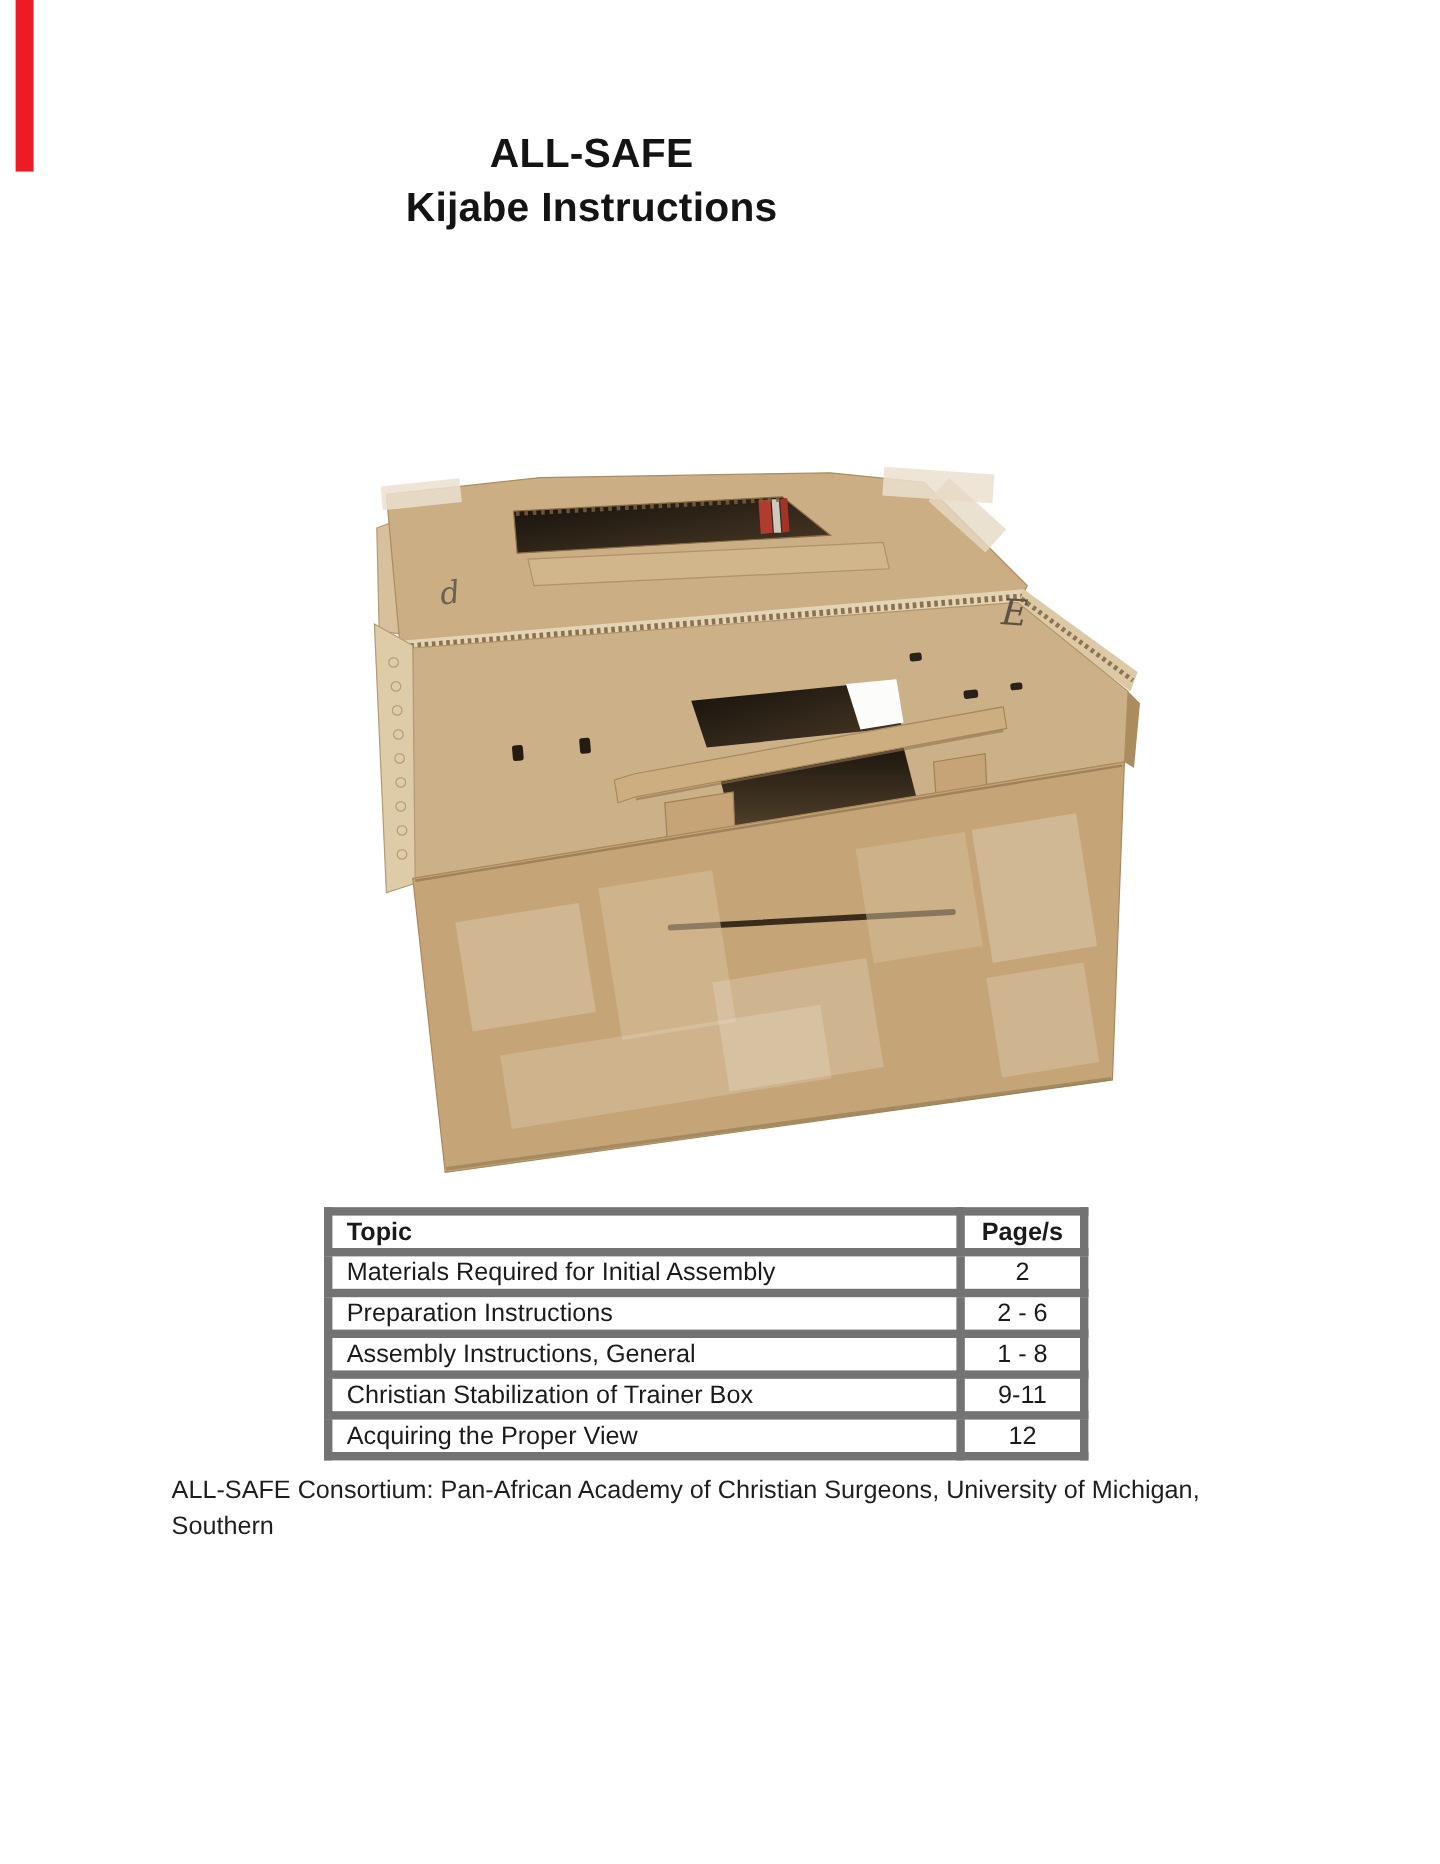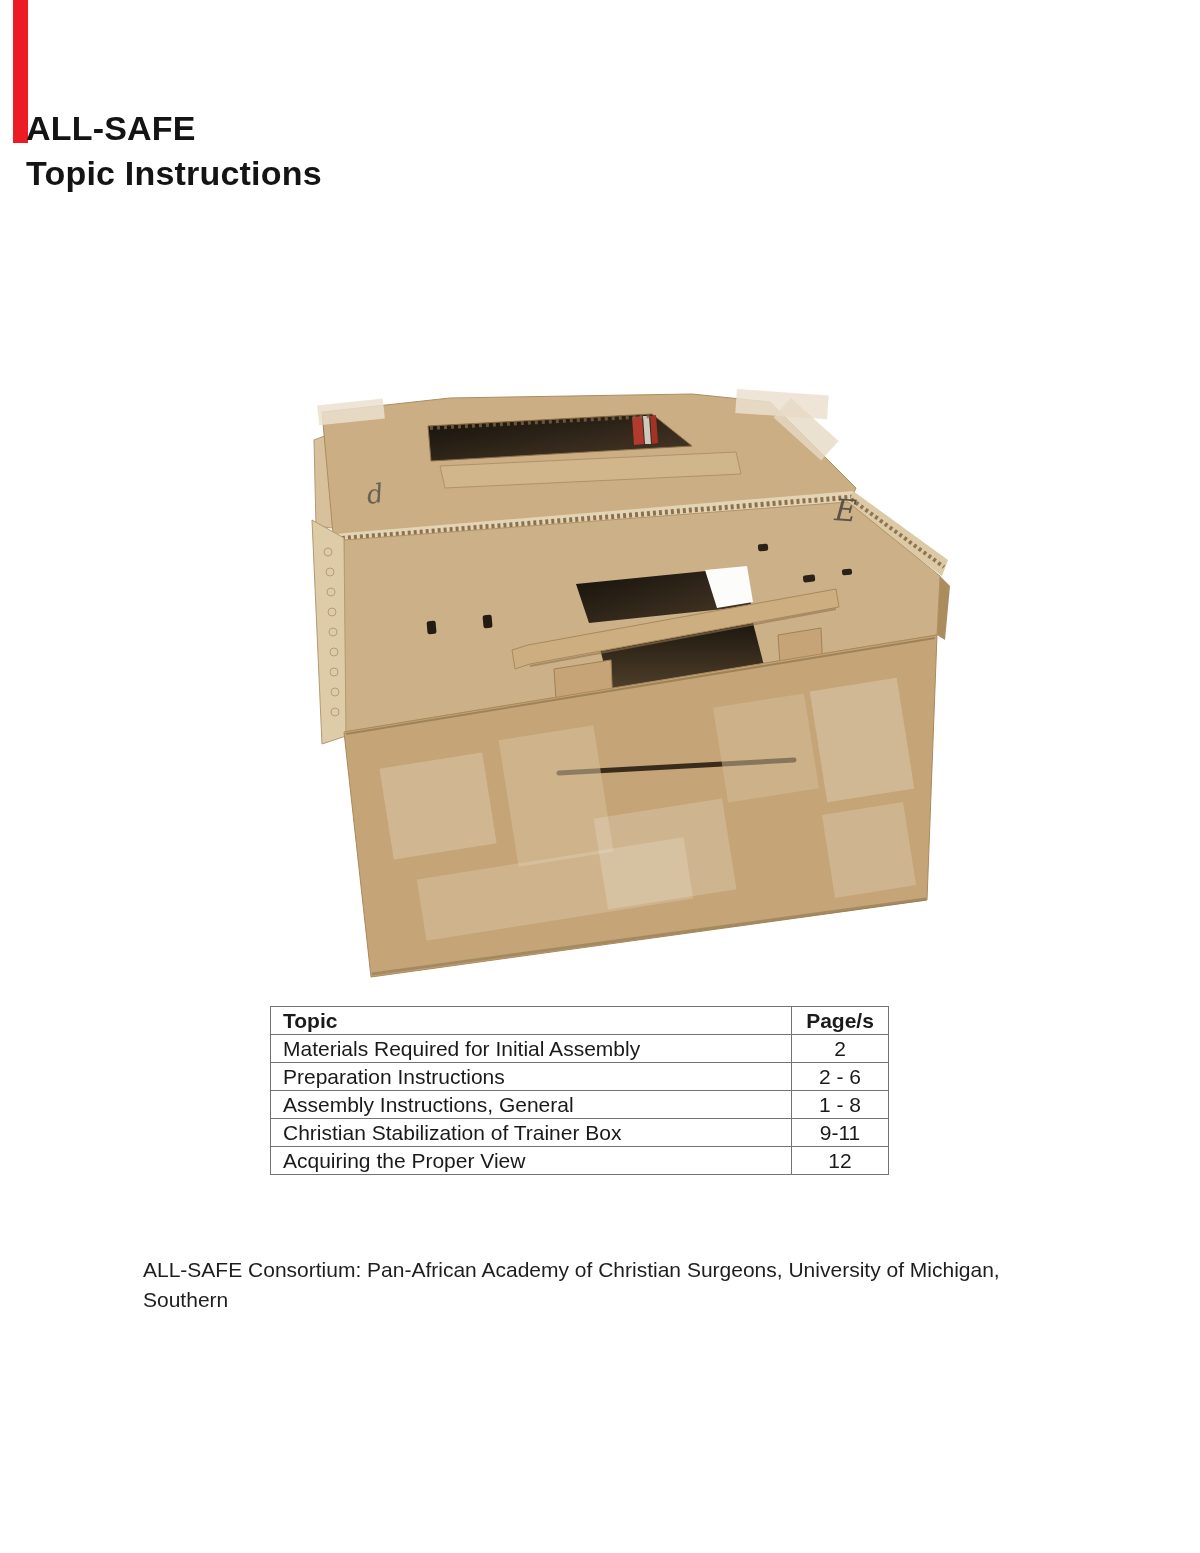--- a/index.html
+++ b/index.html
@@ -5,51 +5,51 @@
   html,body{margin:0;padding:0;}
   body{
     width:1200px;height:1553px;position:relative;background:#ffffff;
     font-family:"Liberation Sans", sans-serif;overflow:hidden;
   }
   .red-bar{
     position:absolute;left:13px;top:0;width:15px;height:143px;background:#ed1c24;
   }
   .title-block{
     position:absolute;top:106px;left:0;width:960px;box-sizing:border-box;
-    padding-left:26px;text-align:left;font-weight:bold;font-size:34px;
+    padding-left:26px;text-align:center;font-weight:bold;font-size:34px;
     line-height:45px;color:#141414;letter-spacing:0.2px;
   }
   .photo-wrap{
     position:absolute;left:300px;top:388px;width:658px;height:596px;
   }
   .toc{
     position:absolute;left:270px;top:1006px;border-collapse:collapse;
     font-size:21px;color:#1a1a1a;
   }
   .toc th,.toc td{
-    border:1px solid #737373;height:27px;padding:0 6px 0 12px;text-align:left;
+    border:7px solid #737373;height:27px;padding:0 6px 0 12px;text-align:left;
     font-weight:normal;white-space:nowrap;
   }
   .toc th{font-weight:bold;}
   .toc .topic-col{width:502px;}
   .toc .pg-col{width:96px;text-align:center;padding:0;}
   .footer-text{
     position:absolute;left:143px;top:1227px;width:940px;font-size:21px;
-    line-height:30px;color:#1e1e1e;margin-top:28px;
+    line-height:30px;color:#1e1e1e;
   }
   .hand{font-family:"DejaVu Serif", serif;font-style:italic;}
 </style>
 </head>
 <body>
 
 <div class="red-bar" style="background: rgb(237, 28, 36);"></div>
 
 <div class="title-block">
   <div>ALL-SAFE</div>
-  <div>Topic Instructions</div>
+  <div>Kijabe Instructions</div>
 </div>
 
 <div class="photo-wrap">
 <svg width="658" height="596" viewBox="0 0 658 596" xmlns="http://www.w3.org/2000/svg">
   <defs>
     <linearGradient id="holeG" x1="0" y1="0" x2="1" y2="1">
       <stop offset="0" stop-color="#14100b"></stop>
           <stop offset="1" stop-color="#4a3a27"></stop>
     </linearGradient>
     <linearGradient id="holeG2" x1="0" y1="0" x2="0" y2="1">

